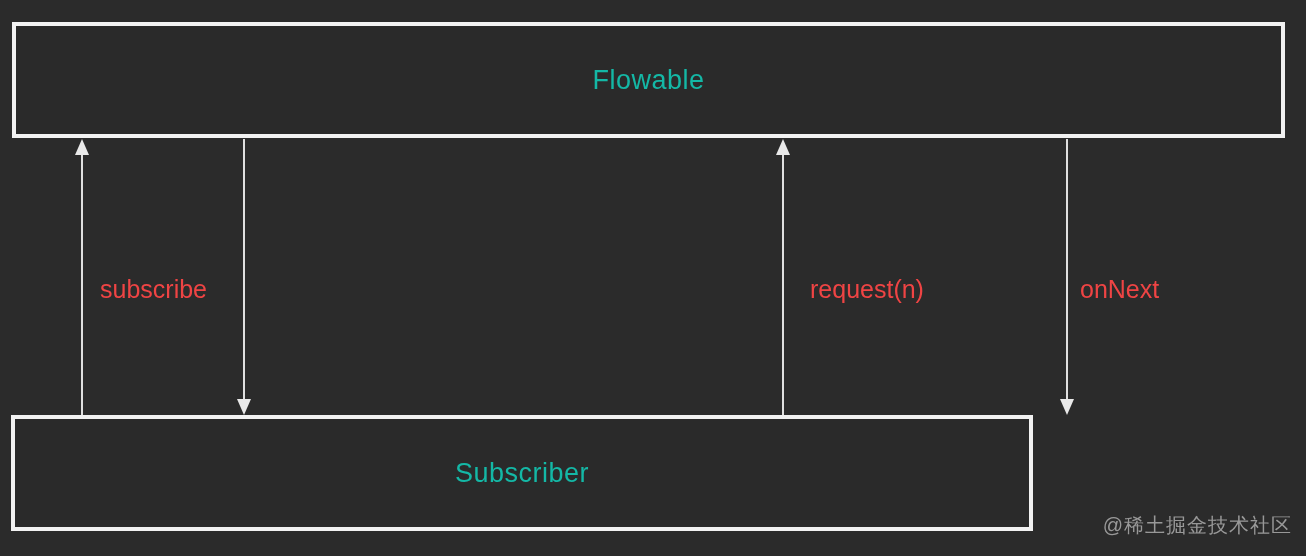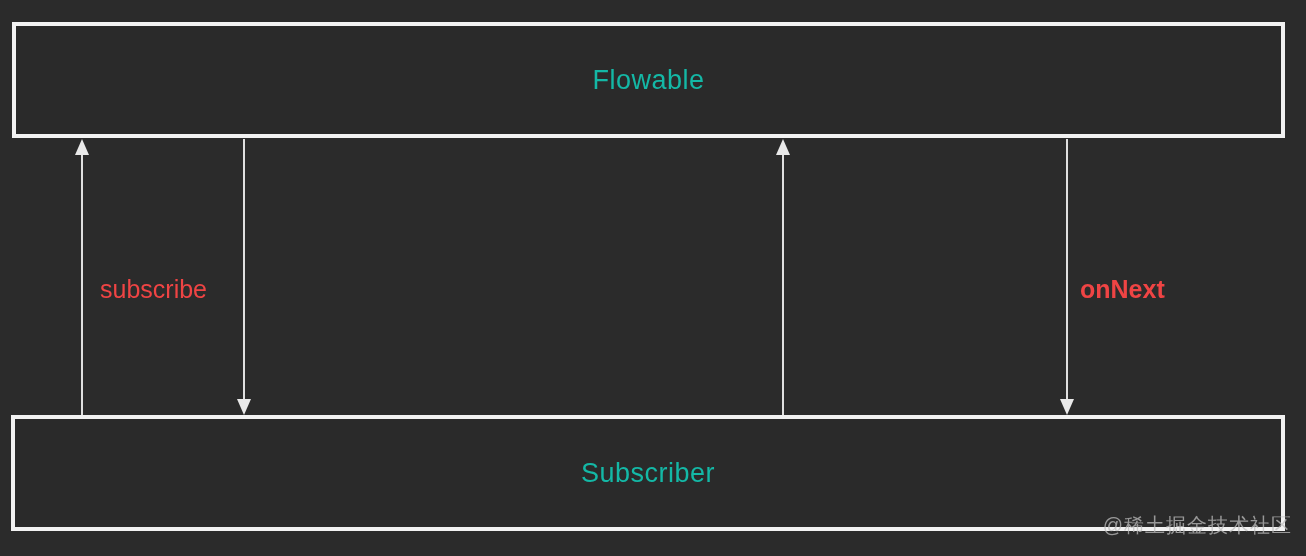--- a/index.html
+++ b/index.html
@@ -23,21 +23,21 @@
     display: flex;
     align-items: center;
     justify-content: center;
   }
   .box-label {
     color: #14b8a6;
     font-size: 27px;
     letter-spacing: 0.5px;
   }
   .box-flowable   { left: 12px; top: 22px;  width: 1273px; height: 116px; }
-  .box-subscriber { left: 11px; top: 415px; width: 1274px; height: 116px; }
+  .box-subscriber { left: 11px; top: 415px; width: 1022px; height: 116px; }
 
   .connector {
     position: absolute;
     top: 139px;
     height: 276px;
     width: 14px;
     display: flex;
     flex-direction: column;
     align-items: center;
   }
@@ -102,17 +102,18 @@
     <div class="arrowhead up"></div>
     <div class="line"></div>
   </div>
 
   <div class="connector" style="left: 1060px;">
     <div class="line"></div>
     <div class="arrowhead down"></div>
   </div>
 
   <div class="arrow-label" style="left: 100px;">subscribe</div>
-  <div class="arrow-label" style="left: 1080px; font-weight: bold;">onNext</div>
+  <div class="arrow-label" style="left: 810px;">request(n)</div>
+  <div class="arrow-label" style="left: 1080px;">onNext</div>
 
   <div class="watermark">@稀土掘金技术社区</div>
 
 </div>
 
 </body></html>

